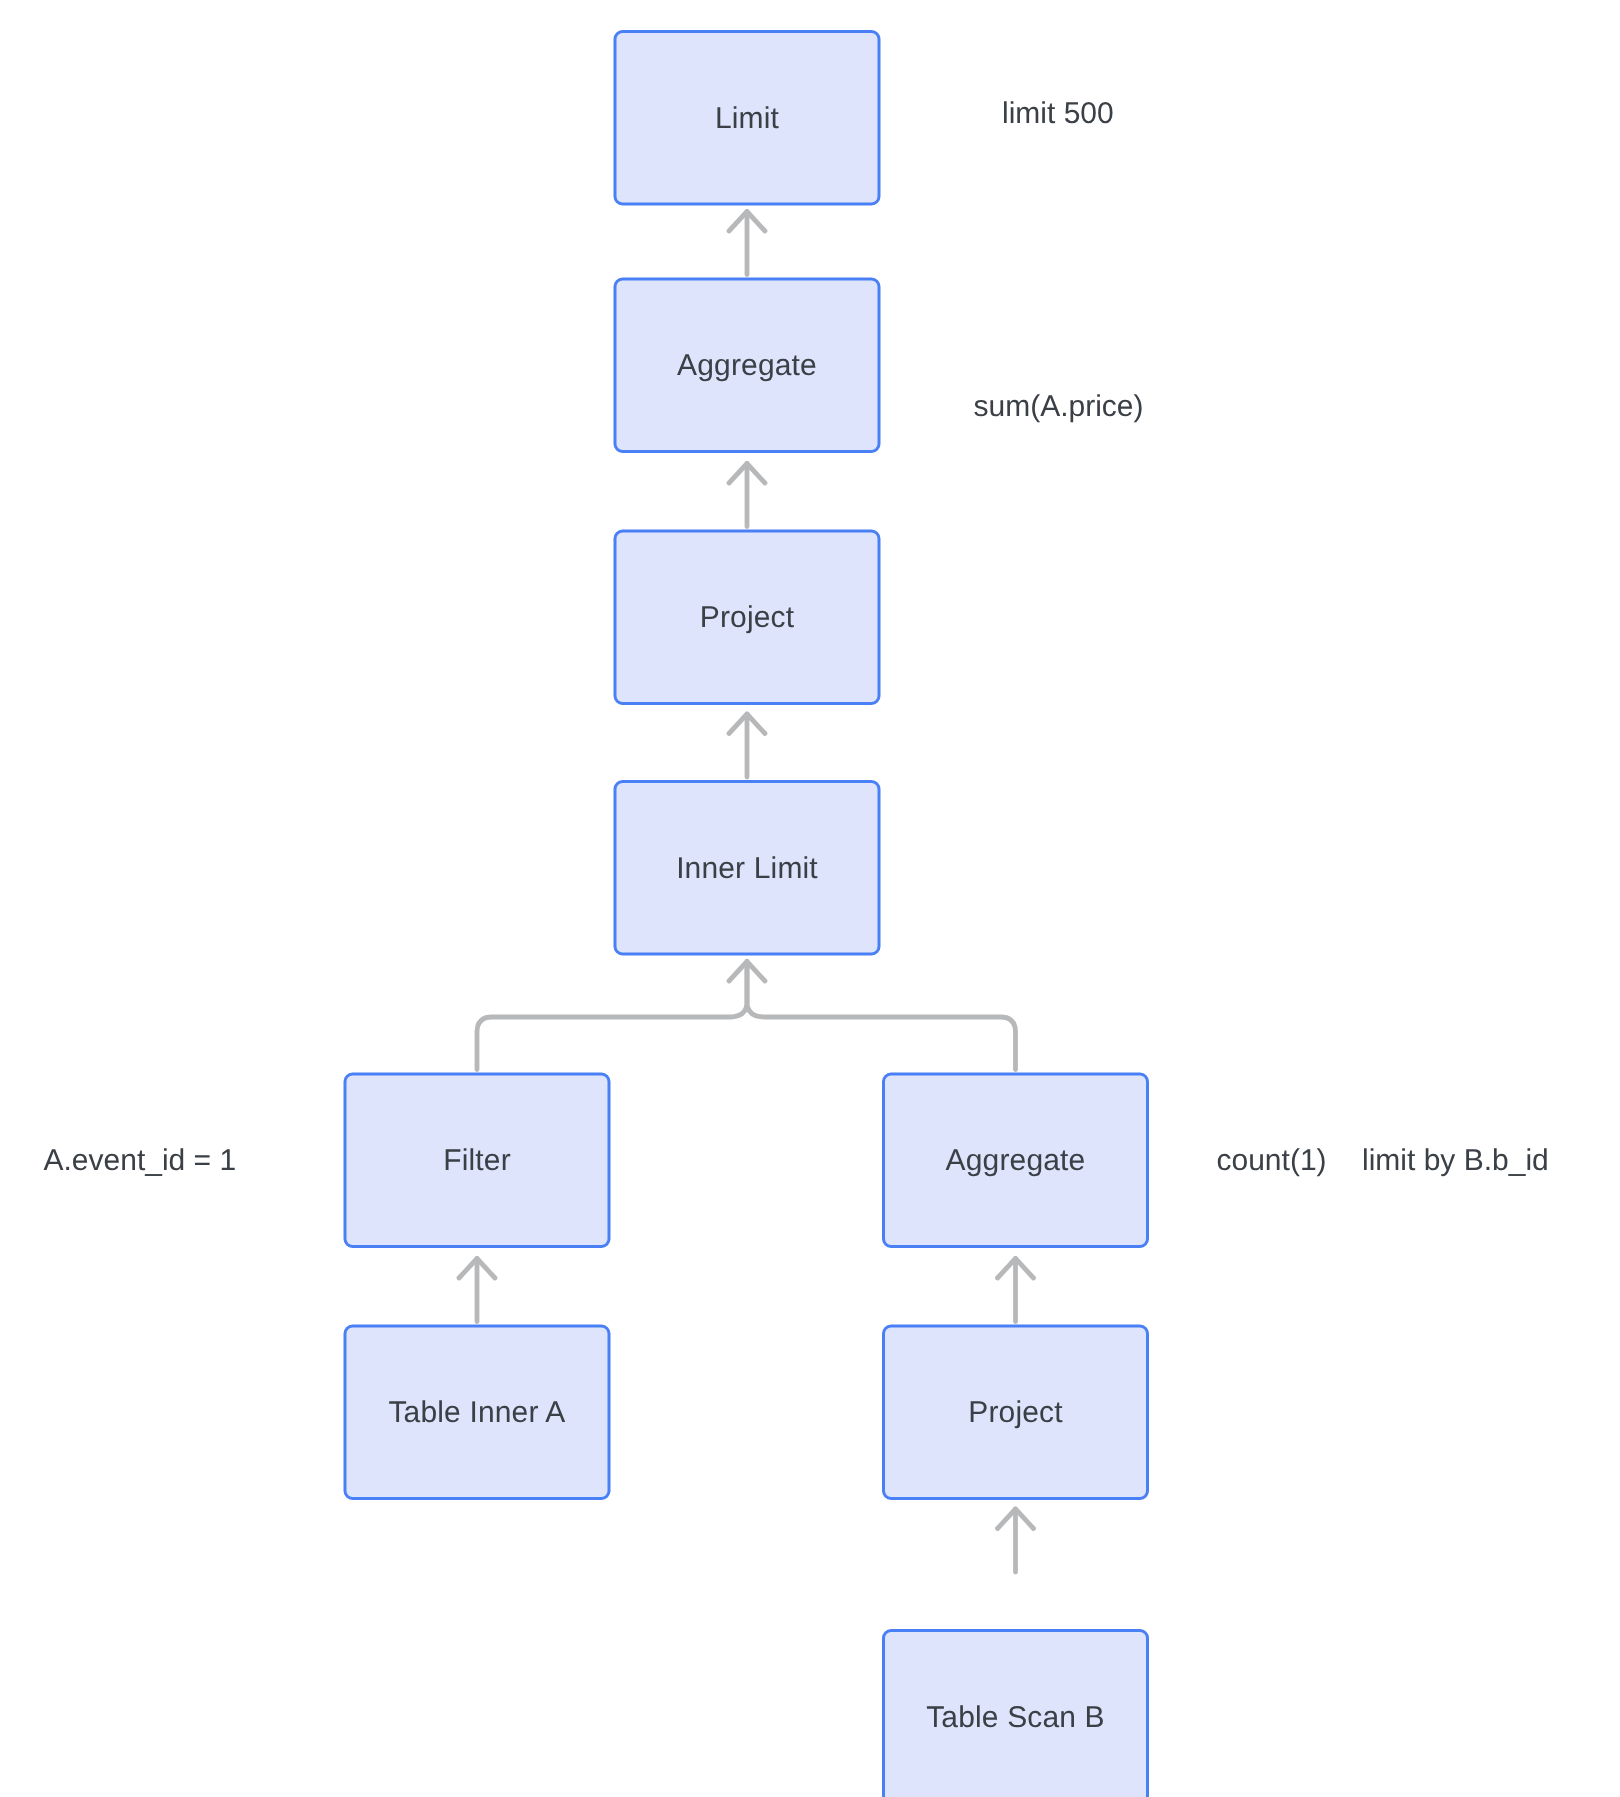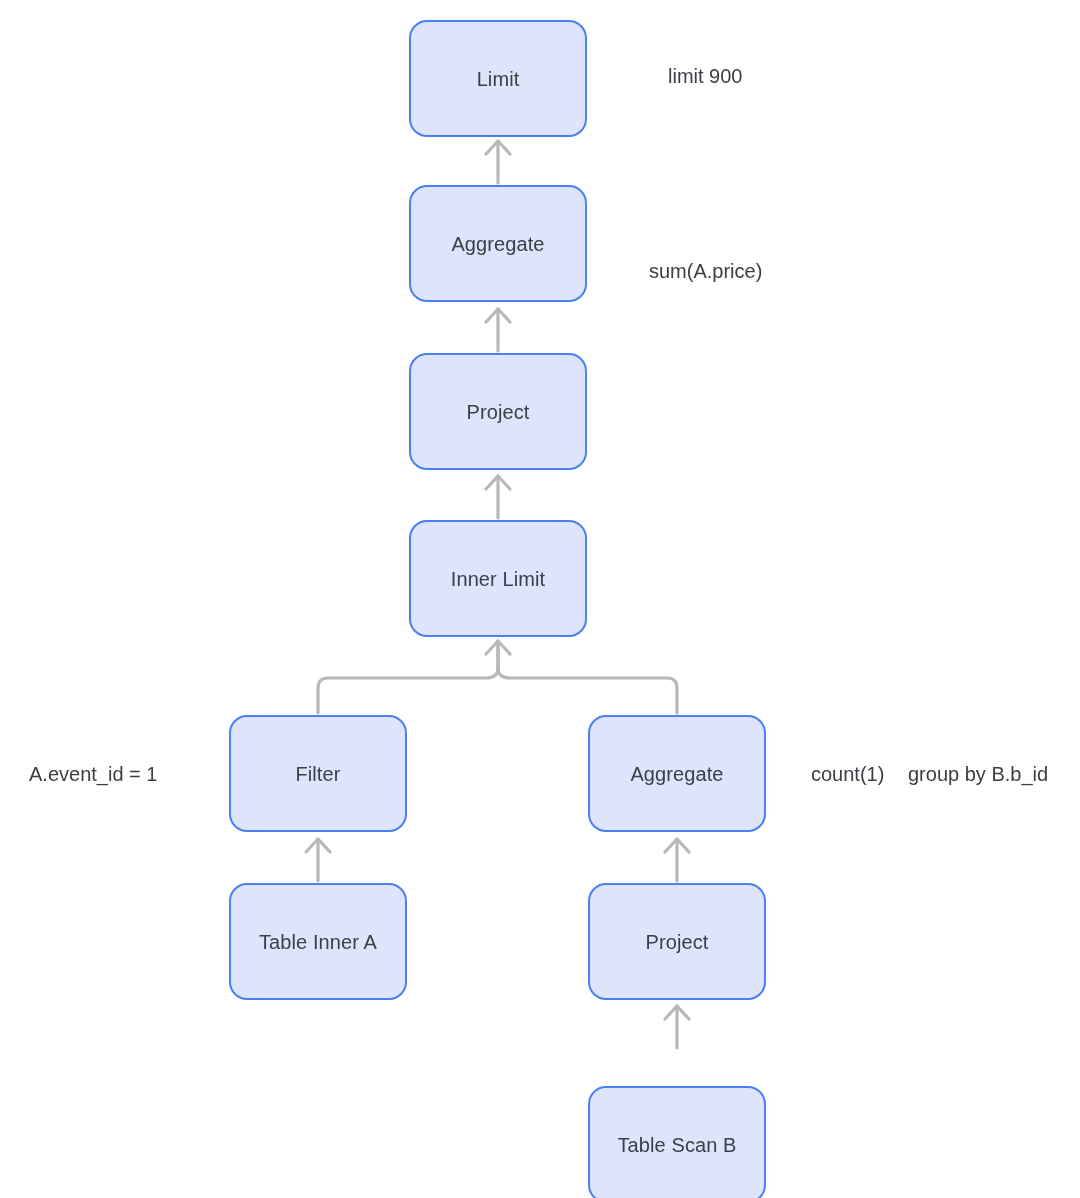--- a/index.html
+++ b/index.html
@@ -25,21 +25,21 @@
     top: 0;
     width: 1080px;
     height: 1198px;
     pointer-events: none;
   }
   .node {
     position: absolute;
     box-sizing: border-box;
     background: #dde4fb;
     border: 2.5px solid #4a80f5;
-    border-radius: 18px;
+    border-radius: 6px;
     display: flex;
     align-items: center;
     justify-content: center;
   }
   .node-label {
     color: #3b4046;
     font-size: 20px;
     line-height: 1;
     letter-spacing: 0.1px;
     white-space: nowrap;
@@ -128,23 +128,23 @@
   </div>
 
   <div class="node" style="left:588px; top:883px; width:178px; height:117px;">
     <span class="node-label">Project</span>
   </div>
 
   <div class="node" style="left:588px; top:1050px; width:178px; height:117px;margin-top:36px;">
     <span class="node-label">Table Scan B</span>
   </div>
 
-  <div class="annotation" style="left:668px; top:66px;">limit 900</div>
+  <div class="annotation" style="left:668px; top:66px;">limit 500</div>
 
   <div class="annotation" style="left:649px; top:233px;margin-top:28px;">sum(A.price)</div>
 
   <div class="annotation" style="left:29px; top:764px;">A.event_id = 1</div>
 
   <div class="annotation" style="left:811px; top:764px;">count(1)</div>
 
-  <div class="annotation" style="left:908px; top:764px;">group by B.b_id</div>
+  <div class="annotation" style="left:908px; top:764px;">limit by B.b_id</div>
 
 </div>
 
 </body></html>

